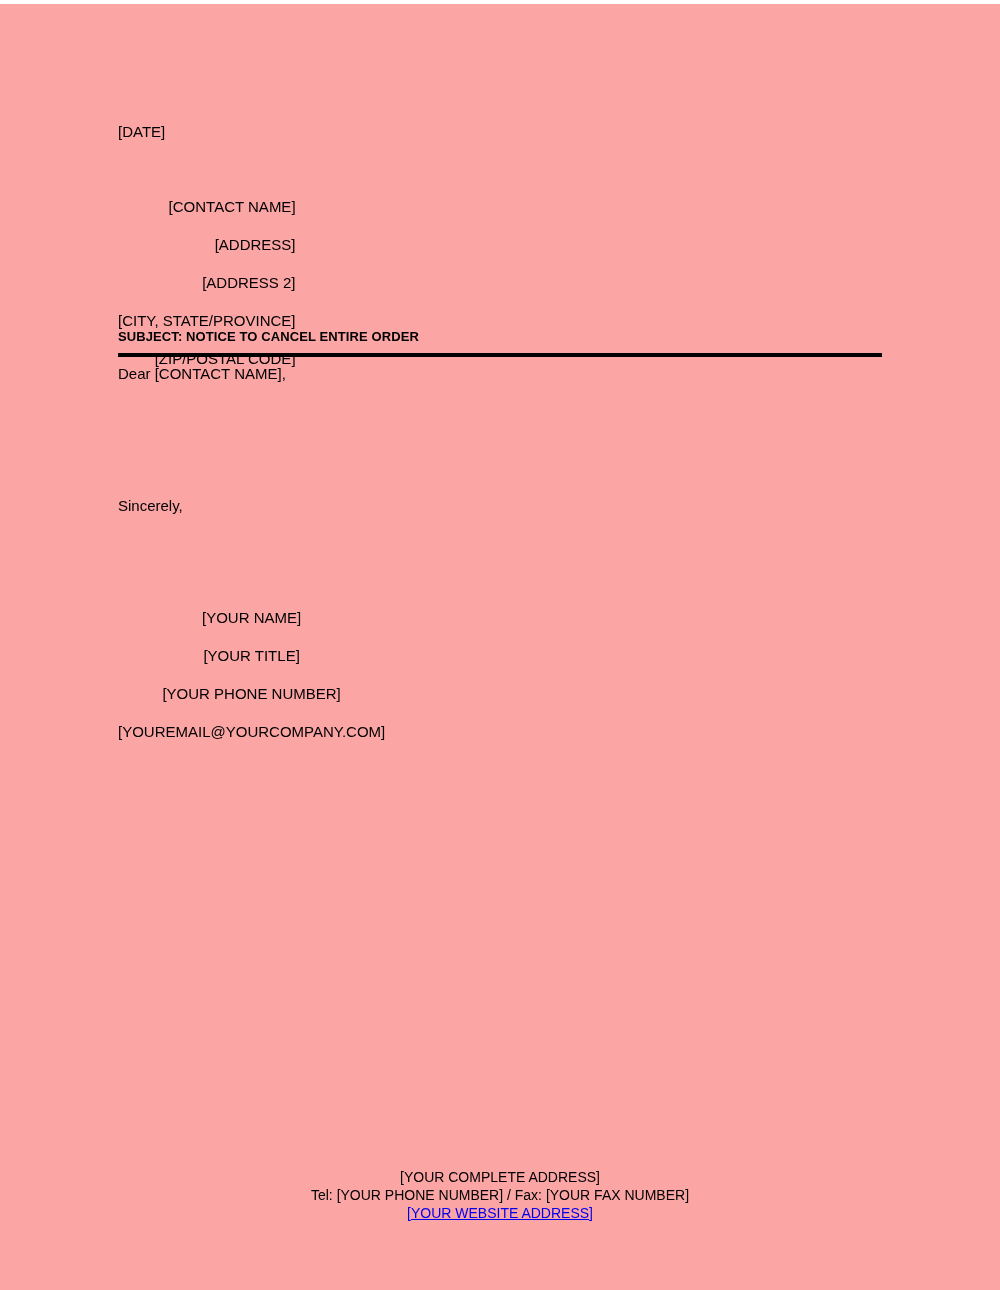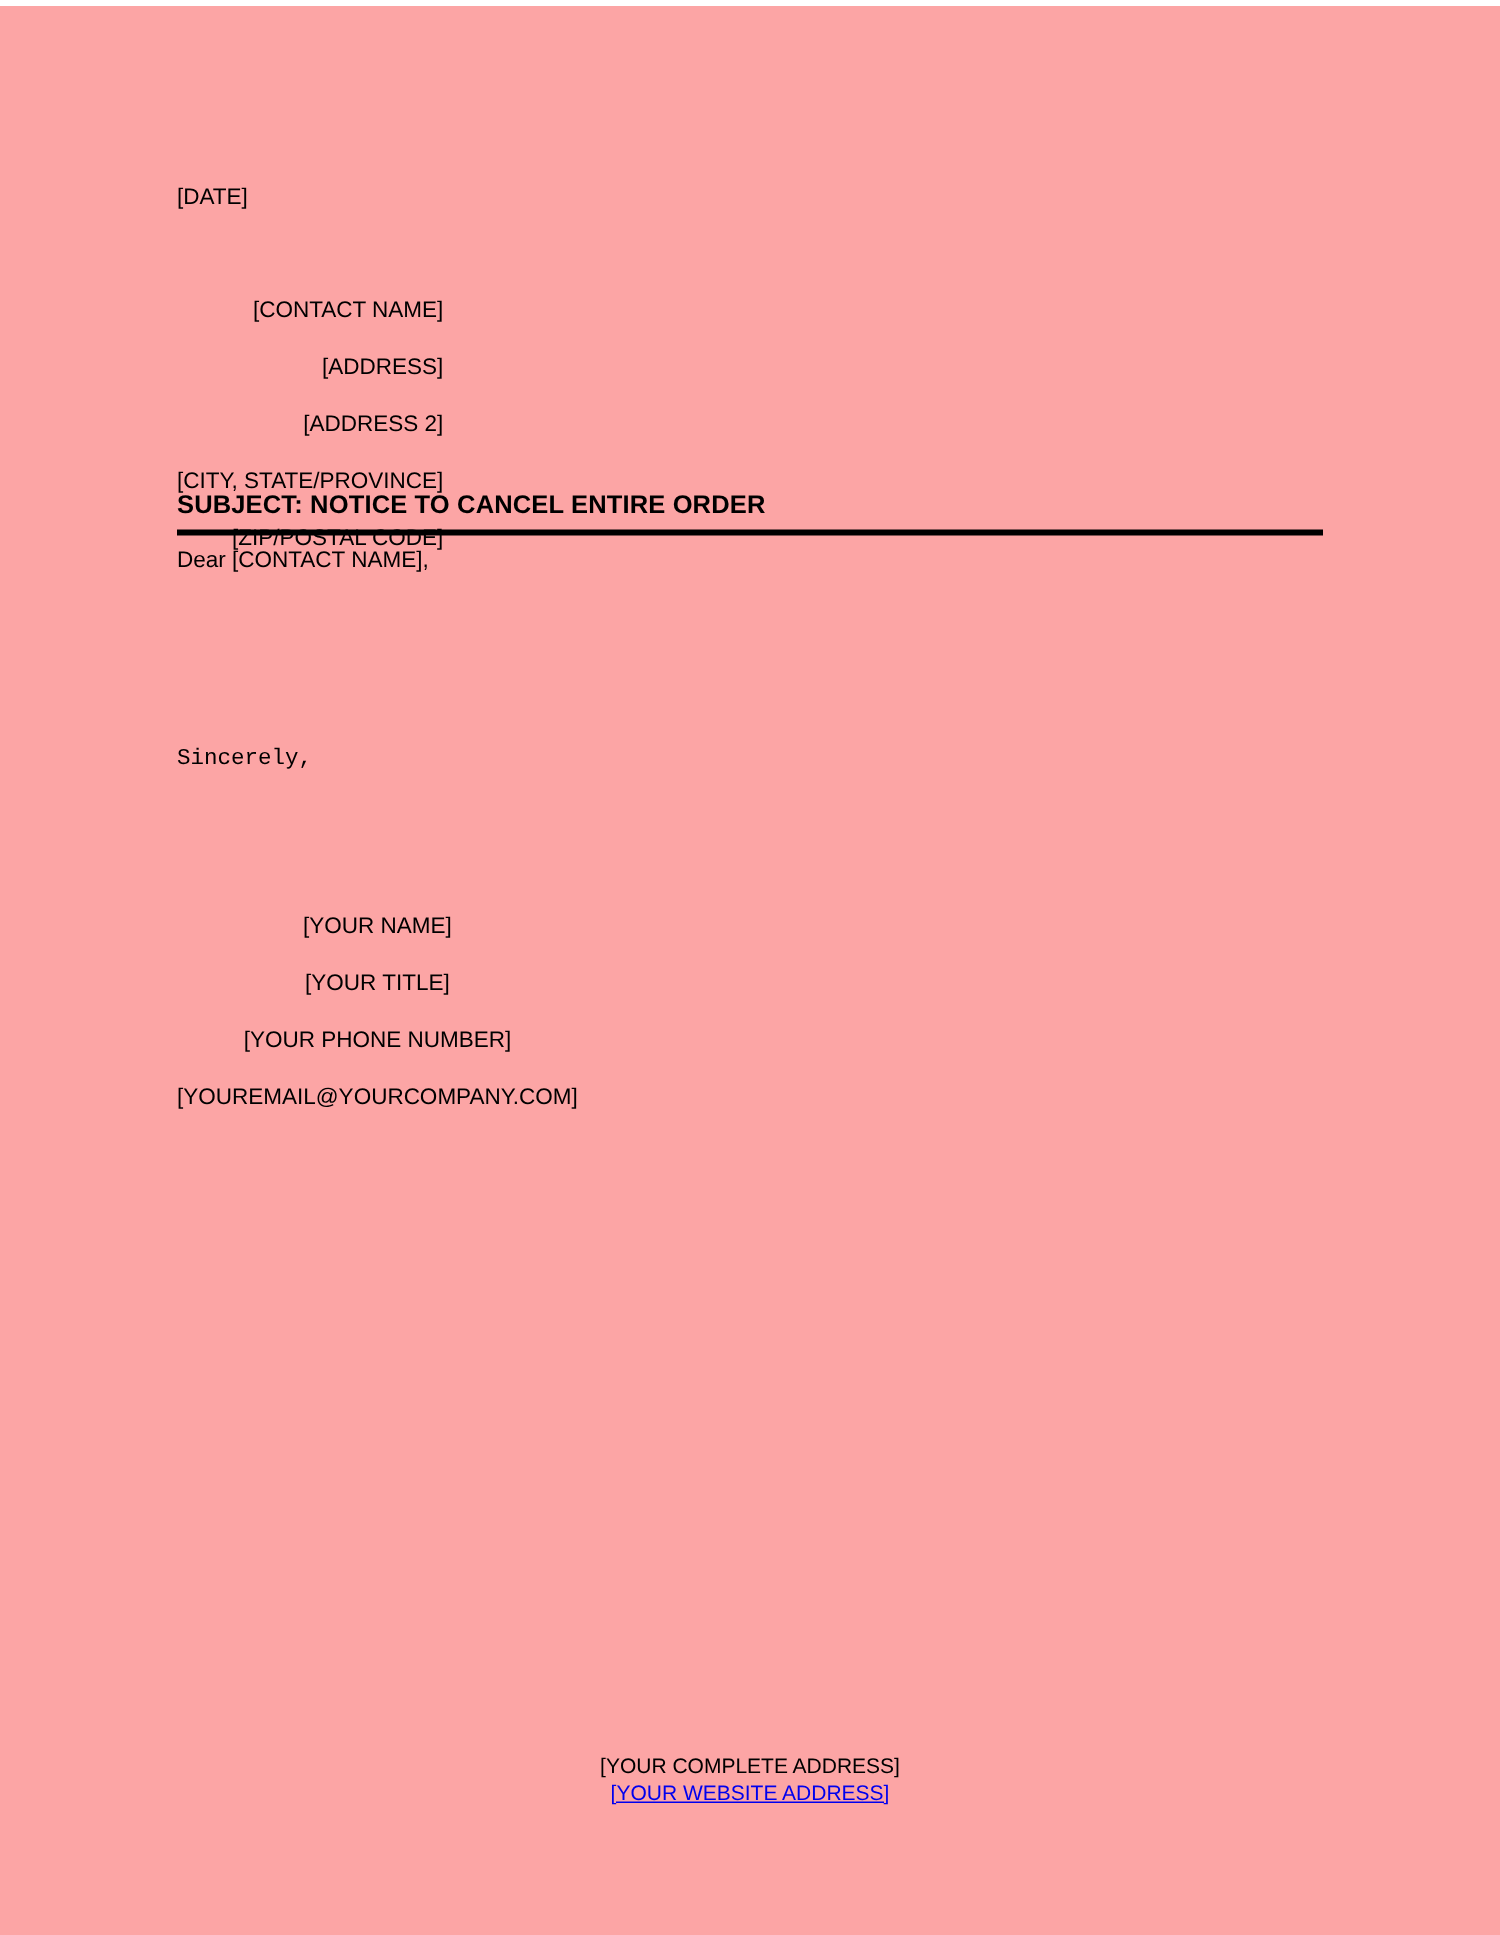--- a/index.html
+++ b/index.html
@@ -42,21 +42,21 @@
   .recipient-block .addr-line {
     display: block;
     line-height: 19px;
     text-align: right;
   }
 
   
   .subject-line {
     top: 323px;
     font-weight: bold;
-    font-size: 17px;
+    font-size: 13px;
     letter-spacing: 0.1px;
   }
 
   
   .divider-rule {
     position: absolute;
     left: 118px;
     top: 349px;
     width: 764px;
     height: 4px;
@@ -75,21 +75,20 @@
     top: 418px;
     width: 752px;
     line-height: 19px;
     white-space: normal;
     text-align: left;
   }
 
   
   .closing-line {
     top: 492px;
-    font-family: Liberation Mono, monospace;
   }
 
   
   .signature-block {
     top: 585px;
   }
   .signature-block .sig-line {
     display: block;
     line-height: 19px;
     text-align: center;
@@ -152,16 +151,17 @@
 
   <div class="doc-body signature-block">
     <span class="sig-line">[YOUR NAME]</span>
     <span class="sig-line">[YOUR TITLE]</span>
     <span class="sig-line">[YOUR PHONE NUMBER]</span>
     <span class="sig-line">[YOUREMAIL@YOURCOMPANY.COM]</span>
   </div>
 
   <div class="footer-block">
     <span class="footer-address">[YOUR COMPLETE ADDRESS]</span>
+    <span class="footer-contact">Tel: [YOUR PHONE NUMBER] / Fax: [YOUR FAX NUMBER]</span>
     <span class="footer-website">[YOUR WEBSITE ADDRESS]</span>
   </div>
 
 </div>
 
 </body></html>

